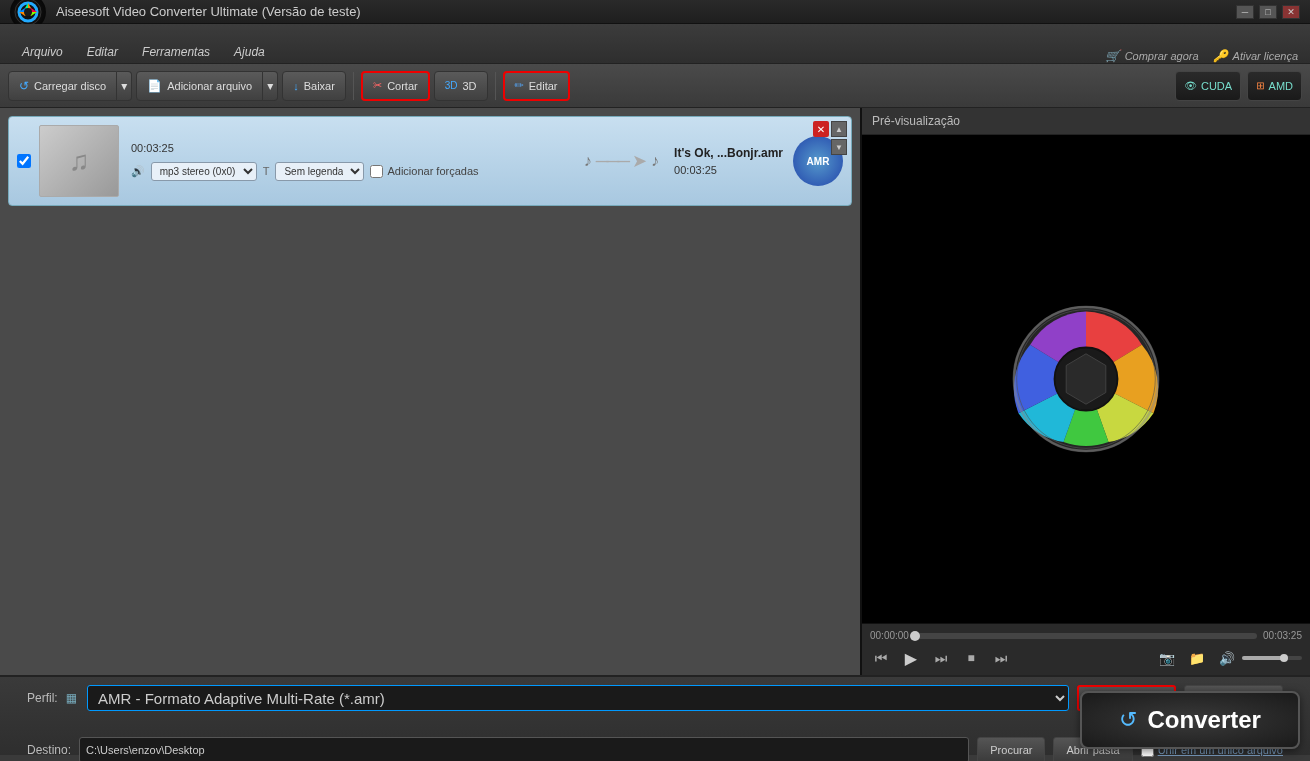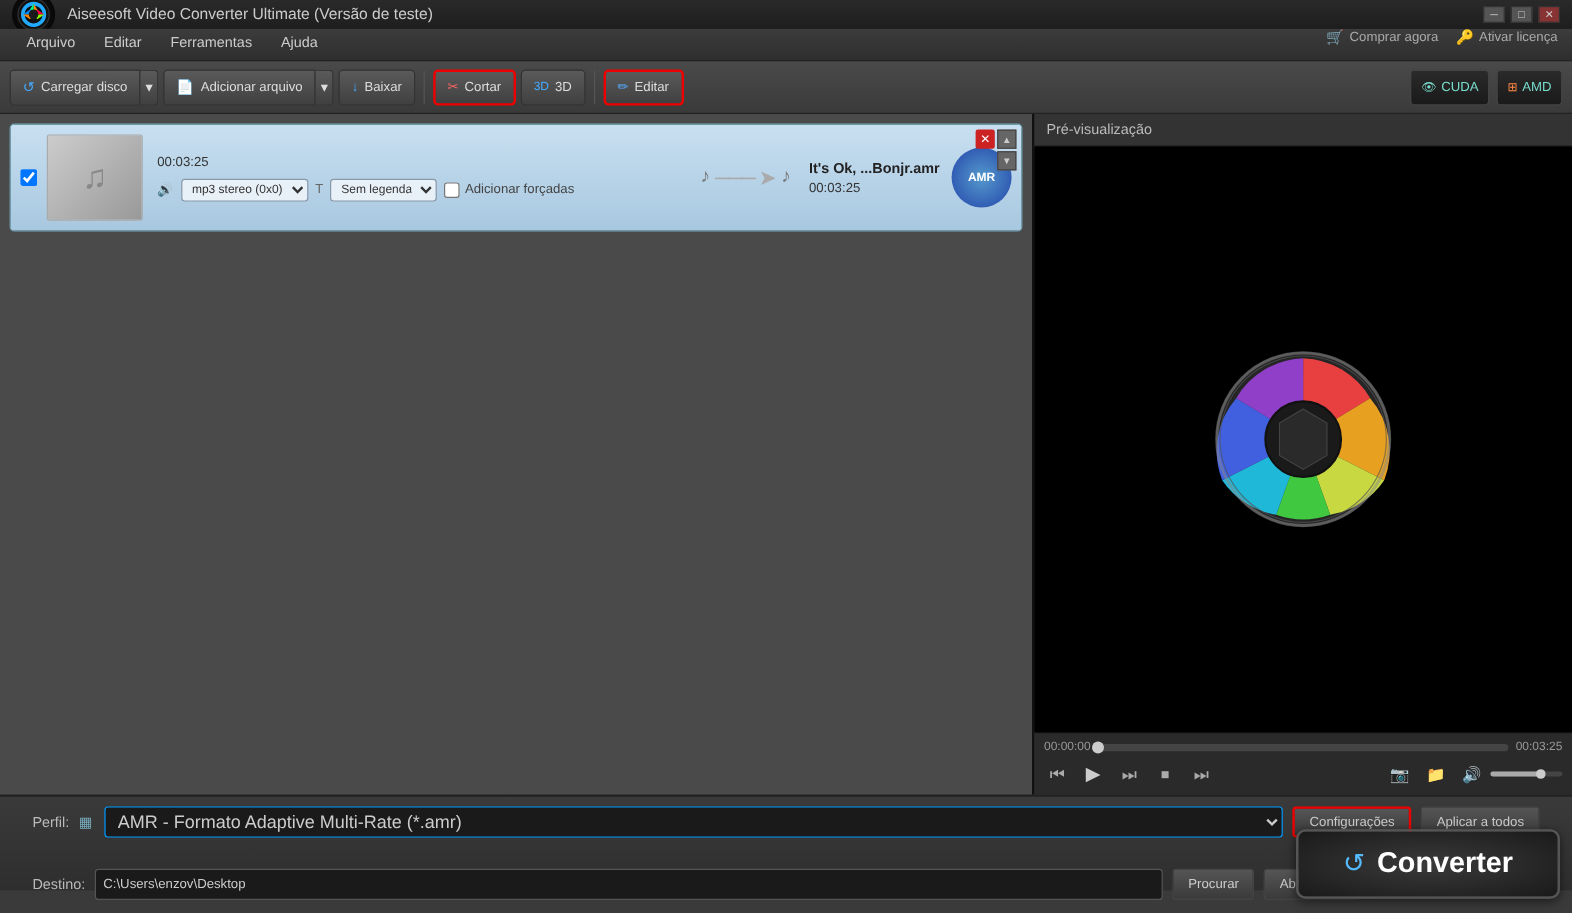--- a/index.html
+++ b/index.html
@@ -215,21 +215,20 @@
       align-items: center;
     }
     .file-option-select {
       background: #e8f0f8;
       border: 1px solid #89a;
       border-radius: 3px;
       color: #333;
       font-size: 10px;
       padding: 2px 4px;
       cursor: pointer;
-      text-align: center;
     }
     .forced-subtitle {
       display: flex;
       align-items: center;
       gap: 4px;
       font-size: 11px;
       color: #444;
     }
     
     .convert-arrow {
@@ -570,21 +569,21 @@
     </svg>
   </div>
   <span id="title-text">Aiseesoft Video Converter Ultimate (Versão de teste)</span>
   <div id="window-controls">
     <div class="win-btn">─</div>
     <div class="win-btn">□</div>
     <div class="win-btn" style="background:#833;">✕</div>
   </div>
 </div>
 
-<div style="position:relative; display:flex; align-items:flex-start; background:linear-gradient(to bottom,#3c3c3c,#2e2e2e); border-bottom:1px solid #222; height:27px;">
+<div style="position:relative; display:flex; align-items:flex-end; background:linear-gradient(to bottom,#3c3c3c,#2e2e2e); border-bottom:1px solid #222; height:40px;font-style:italic;">
   <div style="display:flex; align-items:center; padding:0 10px; gap:0;">
     <div class="menu-item">Arquivo</div>
     <div class="menu-item">Editar</div>
     <div class="menu-item">Ferramentas</div>
     <div class="menu-item">Ajuda</div>
   </div>
   <div style="margin-left:auto; display:flex; align-items:center; gap:15px; padding-right:12px;">
     <div class="top-action-btn">
       <span style="font-size:12px;">🛒</span>
       <span>Comprar agora</span>

